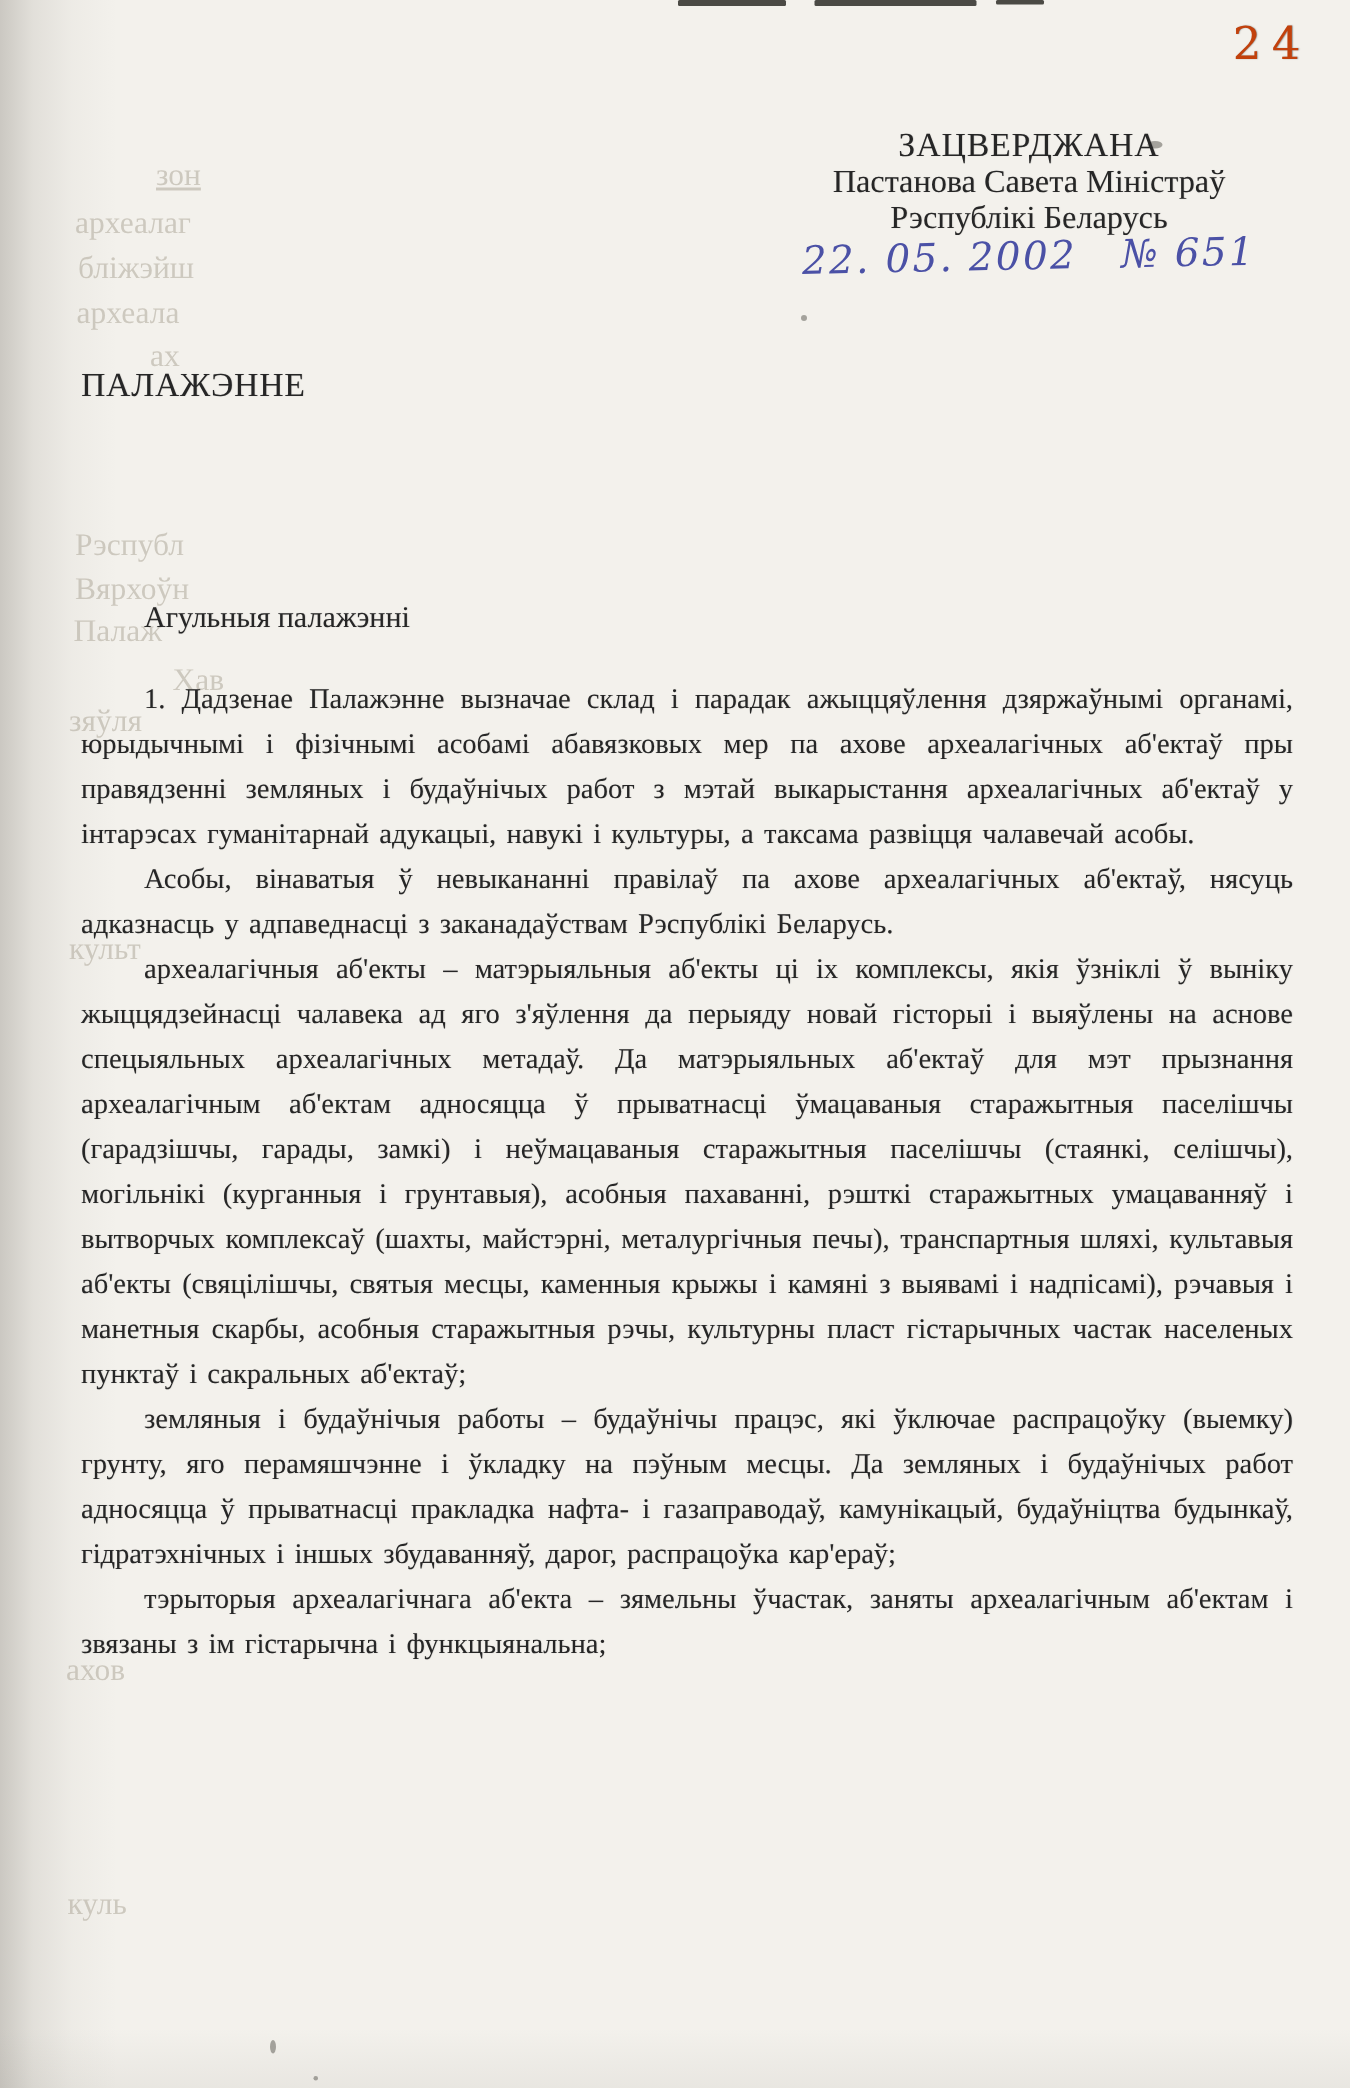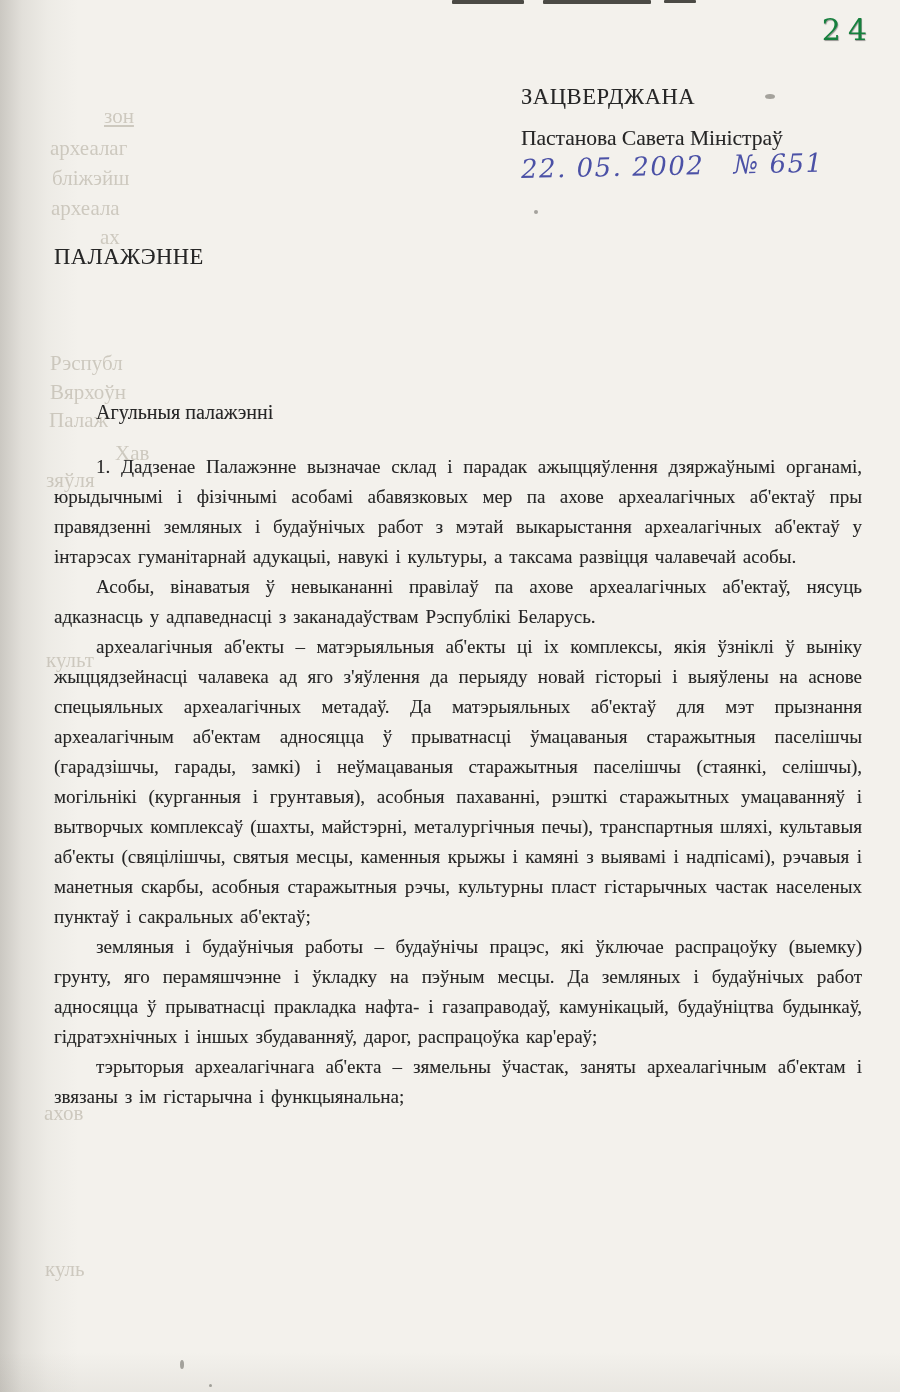--- a/index.html
+++ b/index.html
@@ -24,27 +24,27 @@
     background:linear-gradient(0deg, rgba(110,105,96,0.08), rgba(0,0,0,0));
     pointer-events:none;
   }
   
   .mark { position:absolute; background:#4b4a45; border-radius:1px; }
   .speck { position:absolute; background:#6f6e68; border-radius:50%; opacity:0.6; }
 
   .page-number {
     position:absolute; top:12px; right:26px;
     font-family:"DejaVu Serif", serif;
-    font-size:30px; letter-spacing:7px; color:#15803d;
+    font-size:30px; letter-spacing:7px; color:#c2410c;
     text-shadow:0.6px 0.6px 0.8px rgba(40,40,40,0.45);
   }
 
-  .approval { position:absolute; left:521px; top:84px; width:330px; }
+  .approval { position:absolute; left:521px; top:84px; width:330px;text-align:center; }
   .approved-label { font-size:22.5px; letter-spacing:0.6px; }
-  .authority { margin-top:17px; font-size:21.5px; line-height:23.5px; }
+  .authority { font-size:21.5px; line-height:23.5px; }
   .handwritten {
     margin-top:3px;
     font-family:"DejaVu Serif", serif;
     font-style:italic;
     font-size:26px;
     color:#4b51a6;
     letter-spacing:1.5px;
     white-space:pre;
     transform:rotate(-1.2deg);
     transform-origin:left center;
@@ -94,31 +94,32 @@
       <span class="ghost" style="left: 104px; top: 104px; text-decoration: underline;">зон</span>
       <span class="ghost" style="left: 50px; top: 136px;">археалаг</span>
       <span class="ghost" style="left: 52px; top: 166px;">бліжэйш</span>
       <span class="ghost" style="left: 51px; top: 196px;">археала</span>
       <span class="ghost" style="left: 100px; top: 225px;">ах</span>
       <span class="ghost" style="left: 50px; top: 351px;">Рэспубл</span>
       <span class="ghost" style="left: 50px; top: 380px;">Вярхоўн</span>
       <span class="ghost" style="left: 49px; top: 408px;">Палаж</span>
       <span class="ghost" style="left: 115px; top: 441px;">Хав</span>
       <span class="ghost" style="left: 46px; top: 468px;">зяўля</span>
-      <span class="ghost" style="left: 46px; top: 620px; margin-top: 28px;">культ</span>
+      <span class="ghost" style="left: 46px; top: 620px;">культ</span>
       <span class="ghost" style="left: 44px; top: 1101px;">ахов</span>
       <span class="ghost" style="left: 45px; top: 1257px;">куль</span>
     </div>
 
   <div class="page-number">24</div>
 
   <div class="approval">
     <div class="approved-label">ЗАЦВЕРДЖАНА</div>
     <div class="authority">
       <div>Пастанова Савета Міністраў</div>
+      <div>Рэспублікі Беларусь</div>
     </div>
     <div class="handwritten">22. 05. 2002   № 651</div>
   </div>
 
   <div class="doc-title">ПАЛАЖЭННЕ</div>
 
   <div class="section-heading">Агульныя палажэнні</div>
 
   <div class="body-text">
     <p>1. Дадзенае Палажэнне вызначае склад і парадак ажыццяўлення дзяржаўнымі органамі, юрыдычнымі і фізічнымі асобамі абавязковых мер па ахове археалагічных аб'ектаў пры правядзенні земляных і будаўнічых работ з мэтай выкарыстання археалагічных аб'ектаў у інтарэсах гуманітарнай адукацыі, навукі і культуры, а таксама развіцця чалавечай асобы.</p>

